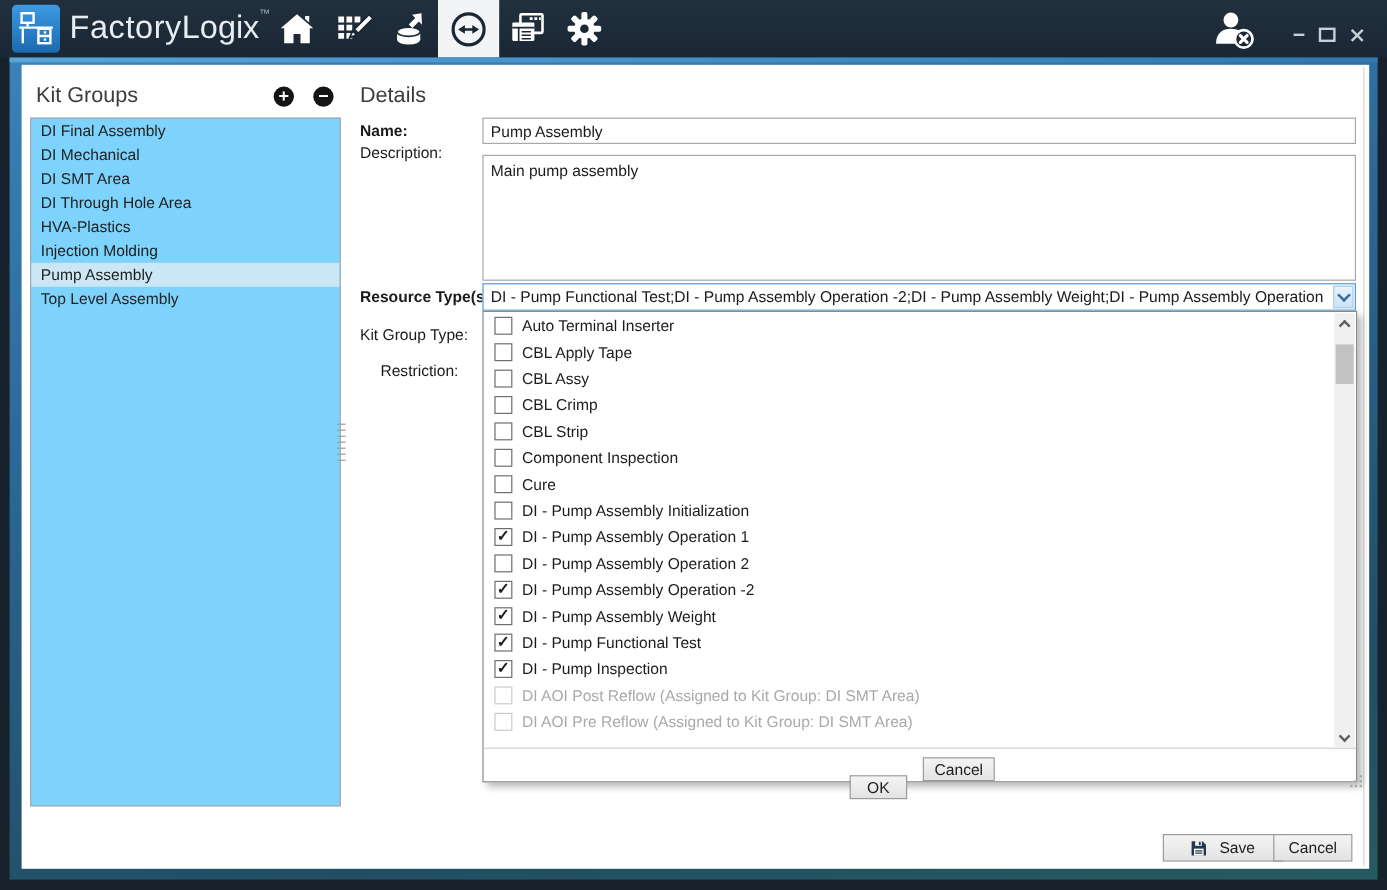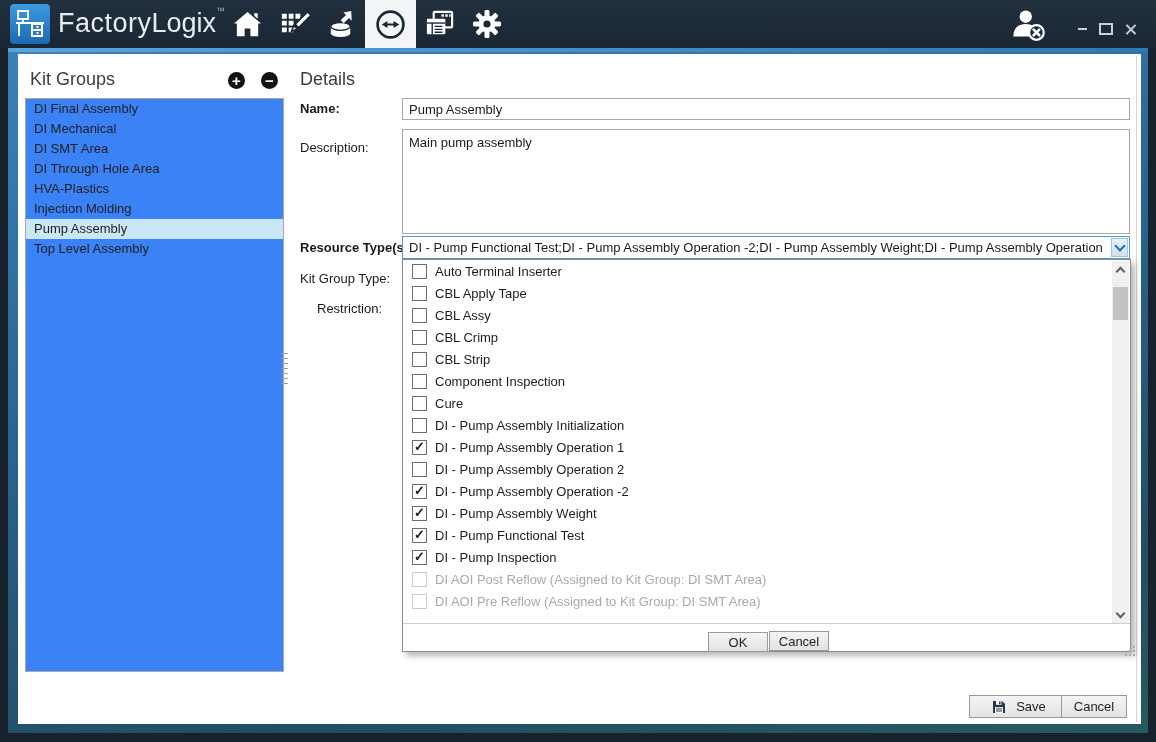--- a/index.html
+++ b/index.html
@@ -35,21 +35,21 @@
   .frame::before{content:'';position:absolute;left:0;top:0;right:0;height:4px;
     background:linear-gradient(90deg,#58a5da,#2f78b0);}
   .content{position:absolute;left:18px;top:54px;width:1123px;height:670px;background:#fff;}
   .form-right-line{position:absolute;left:1136px;top:56px;width:1px;height:666px;background:#d6d6d6;}
 
   
   .panel-title{position:absolute;font-size:18px;color:#3c3c3c;}
   .kg-title{left:30px;top:69px;}
   .round-btn{position:absolute;top:72px;width:17px;height:17px;border-radius:50%;background:#141414;
     color:#fff;display:flex;align-items:center;justify-content:center;font-size:15px;font-weight:bold;line-height:1;}
-  .listbox{position:absolute;left:25px;top:98px;width:259px;height:574px;background:#3b82f6;
+  .listbox{position:absolute;left:25px;top:98px;width:259px;height:574px;background:#7dd3fc;
     border:1px solid #a8a8a8;box-sizing:border-box;overflow:hidden;}
   .kg-item{height:20px;line-height:20px;padding-left:8px;font-size:13px;color:#1f1f1f;white-space:nowrap;}
   .kg-item.selected{background:#cbe7f5;}
   .splitter{position:absolute;left:281px;top:353px;display:flex;flex-direction:column;gap:4px;}
   .splitter i{display:block;width:7px;height:1px;background:#9b9b9b;}
 
   
   .dt-title{left:300px;top:69px;}
   .flabel{position:absolute;left:300px;font-size:13px;color:#1a1a1a;white-space:nowrap;}
   .flabel.bold{font-weight:bold;}
@@ -73,21 +73,21 @@
   .dd-item{height:22px;display:flex;align-items:center;padding-left:9px;font-size:13px;color:#1c1c1c;}
   .cb{width:13px;height:13px;border:1px solid #6e6e6e;background:#fff;box-sizing:content-box;
     margin-right:8px;display:flex;align-items:center;justify-content:center;flex:none;}
   .cb.checked::after{content:"✓";font-size:13px;font-weight:bold;color:#1c1c1c;line-height:1;margin-top:-1px;}
   .dd-item.disabled{color:#a9a9a9;}
   .dd-item.disabled .cb{border-color:#cbcbcb;}
   .dd-sep{position:absolute;left:0;top:363px;width:100%;height:1px;background:#cfcfcf;}
   .btn{position:absolute;box-sizing:border-box;border:1px solid #9a9a9a;
     background:linear-gradient(#f4f4f4,#e3e3e3);font-size:13px;color:#1e1e1e;
     display:flex;align-items:center;justify-content:center;font-family:"Liberation Sans",sans-serif;}
-  .ok-btn{left:305px;top:372px;width:60px;height:20px;}
+  .ok-btn{left:305px;top:386px;width:48px;height:20px;}
   .cancel-btn{left:366px;top:371px;width:60px;height:20px;}
   .sbar{position:absolute;right:1px;top:1px;width:17px;height:362px;background:#f0f0f0;}
   .sbar .arrow{position:absolute;left:0;width:17px;height:17px;display:flex;align-items:center;justify-content:center;}
   .sb-chev{width:5px;height:5px;border-left:2px solid #606060;border-bottom:2px solid #606060;}
   .sb-up{top:0;} .sb-up .sb-chev{transform:rotate(135deg);margin-top:3px;}
   .sb-down{bottom:0;} .sb-down .sb-chev{transform:rotate(-45deg);margin-bottom:3px;}
   .sb-thumb{position:absolute;left:1px;top:26px;width:15px;height:33px;background:#c2c2c2;}
   .grip{position:absolute;right:3px;bottom:3px;width:2px;height:2px;background:transparent;
     box-shadow:8px 8px #a9a9a9,4px 8px #a9a9a9,0 8px #a9a9a9,8px 4px #a9a9a9,4px 4px #a9a9a9,8px 0 #a9a9a9;}
 
@@ -221,21 +221,21 @@
       <i></i>
       <i></i>
       <i></i>
     </div>
 
   <div class="panel-title dt-title">Details</div>
 
   <div class="flabel bold" style="top:101px;">Name:</div>
   <input class="tinput name-input" value="Pump Assembly" style="">
 
-  <div class="flabel" style="top:140px;">Description:</div>
+  <div class="flabel" style="top:120px;">Description:</div>
   <textarea class="tinput desc-area" style="">Main pump assembly</textarea>
 
   <div class="flabel bold" style="top:240px;">Resource Type(s):</div>
   <div class="flabel" style="top:271px;text-align:center;">Kit Group Type:</div>
   <div class="flabel" style="top:301px;margin-left:17px;">Restriction:</div>
 
   <div class="combo">
     <div class="combo-value">DI - Pump Functional Test;DI - Pump Assembly Operation -2;DI - Pump Assembly Weight;DI - Pump Assembly Operation 1;DI - Pu...</div>
     <div class="combo-btn">
         <span class="chev"></span>

